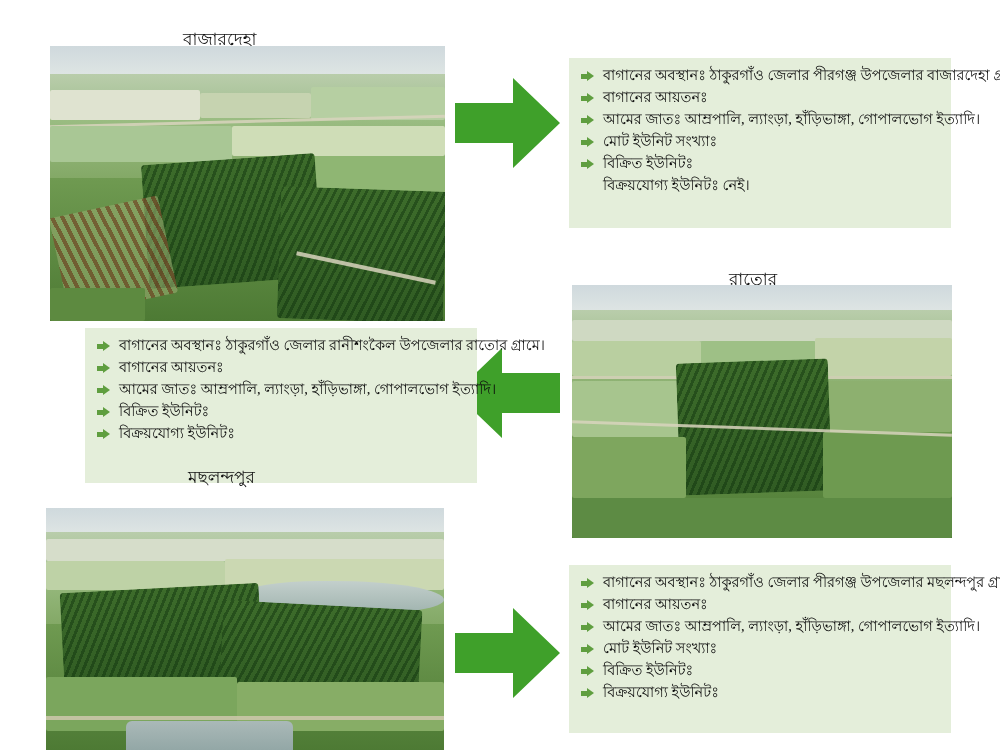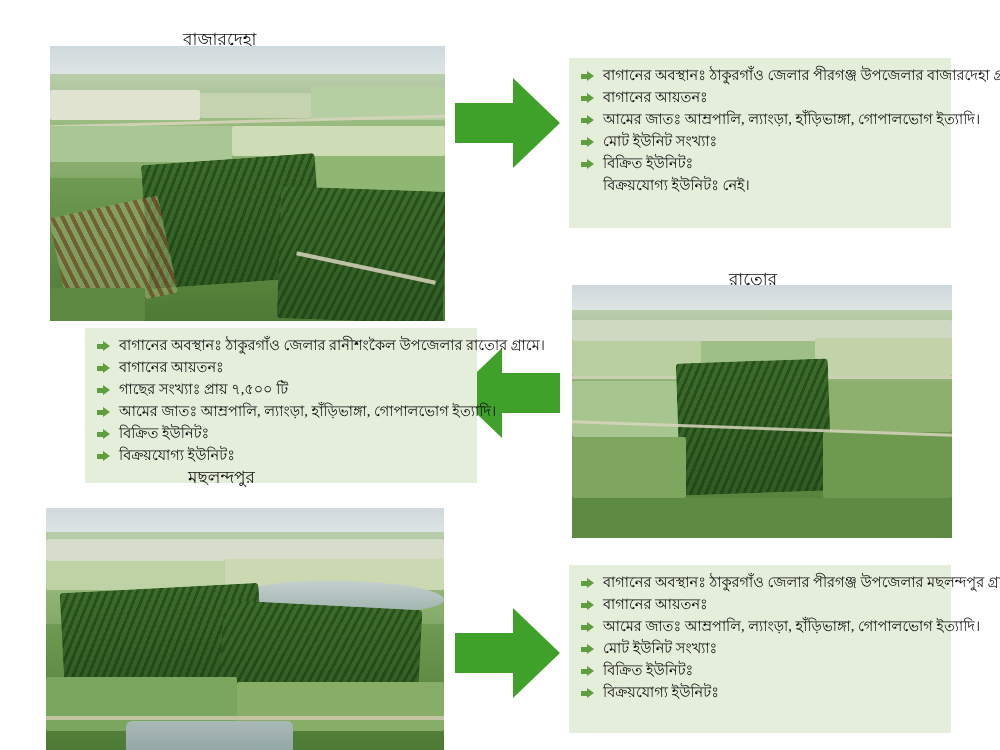--- a/index.html
+++ b/index.html
@@ -239,24 +239,20 @@
       <li>
           <span class="bullet"></span>
           <span>বাগানের অবস্থানঃ ঠাকুরগাঁও জেলার রানীশংকৈল উপজেলার রাতোর গ্রামে।</span>
         </li>
       <li>
           <span class="bullet"></span>
           <span>বাগানের আয়তনঃ</span>
         </li>
       <li>
           <span class="bullet"></span>
-          <span>গাছের সংখ্যাঃ প্রায় ৭,৫০০ টি</span>
-        </li>
-      <li>
-          <span class="bullet"></span>
           <span>আমের জাতঃ আম্রপালি, ল্যাংড়া, হাঁড়িভাঙ্গা, গোপালভোগ ইত্যাদি।</span>
         </li>
       <li>
           <span class="bullet"></span>
           <span>বিক্রিত ইউনিটঃ</span>
         </li>
       <li>
           <span class="bullet"></span>
           <span>বিক্রয়যোগ্য ইউনিটঃ</span>
         </li>

